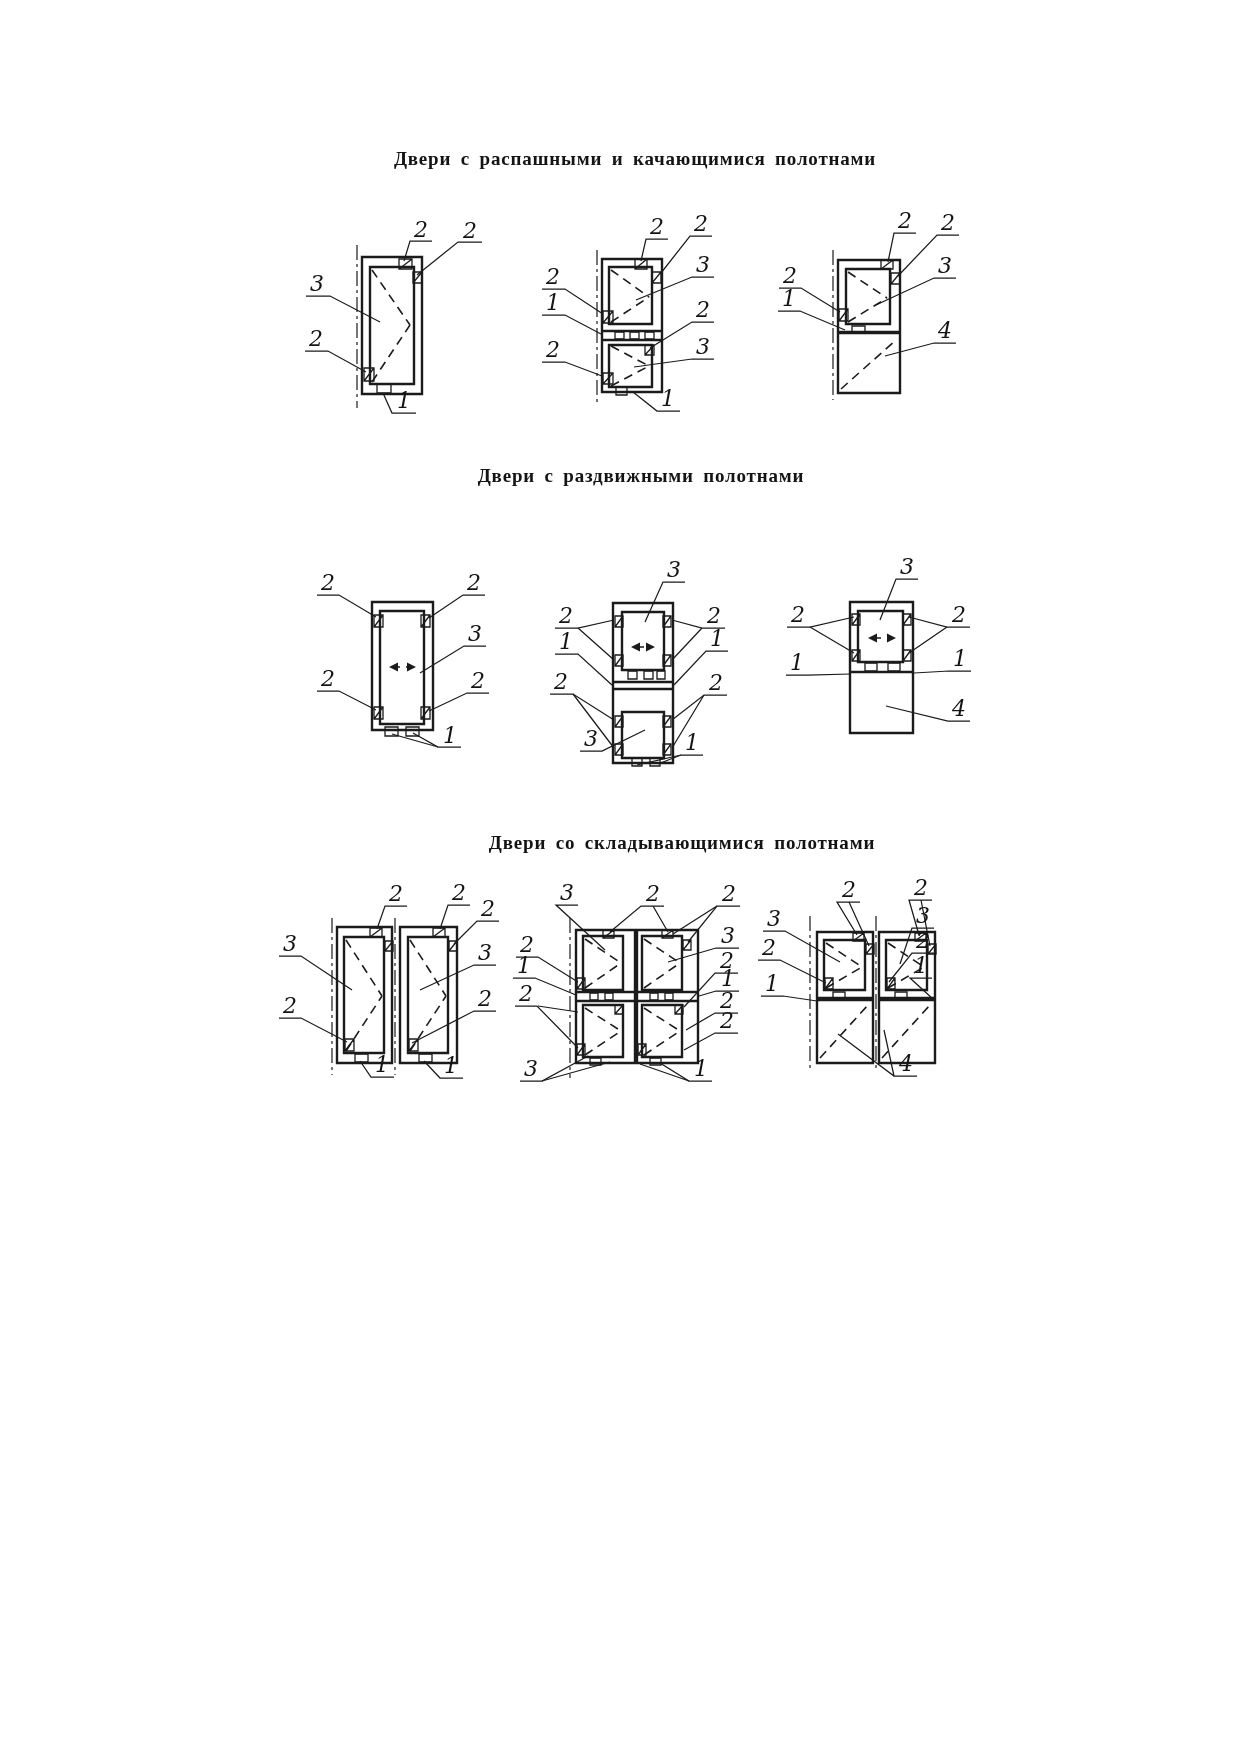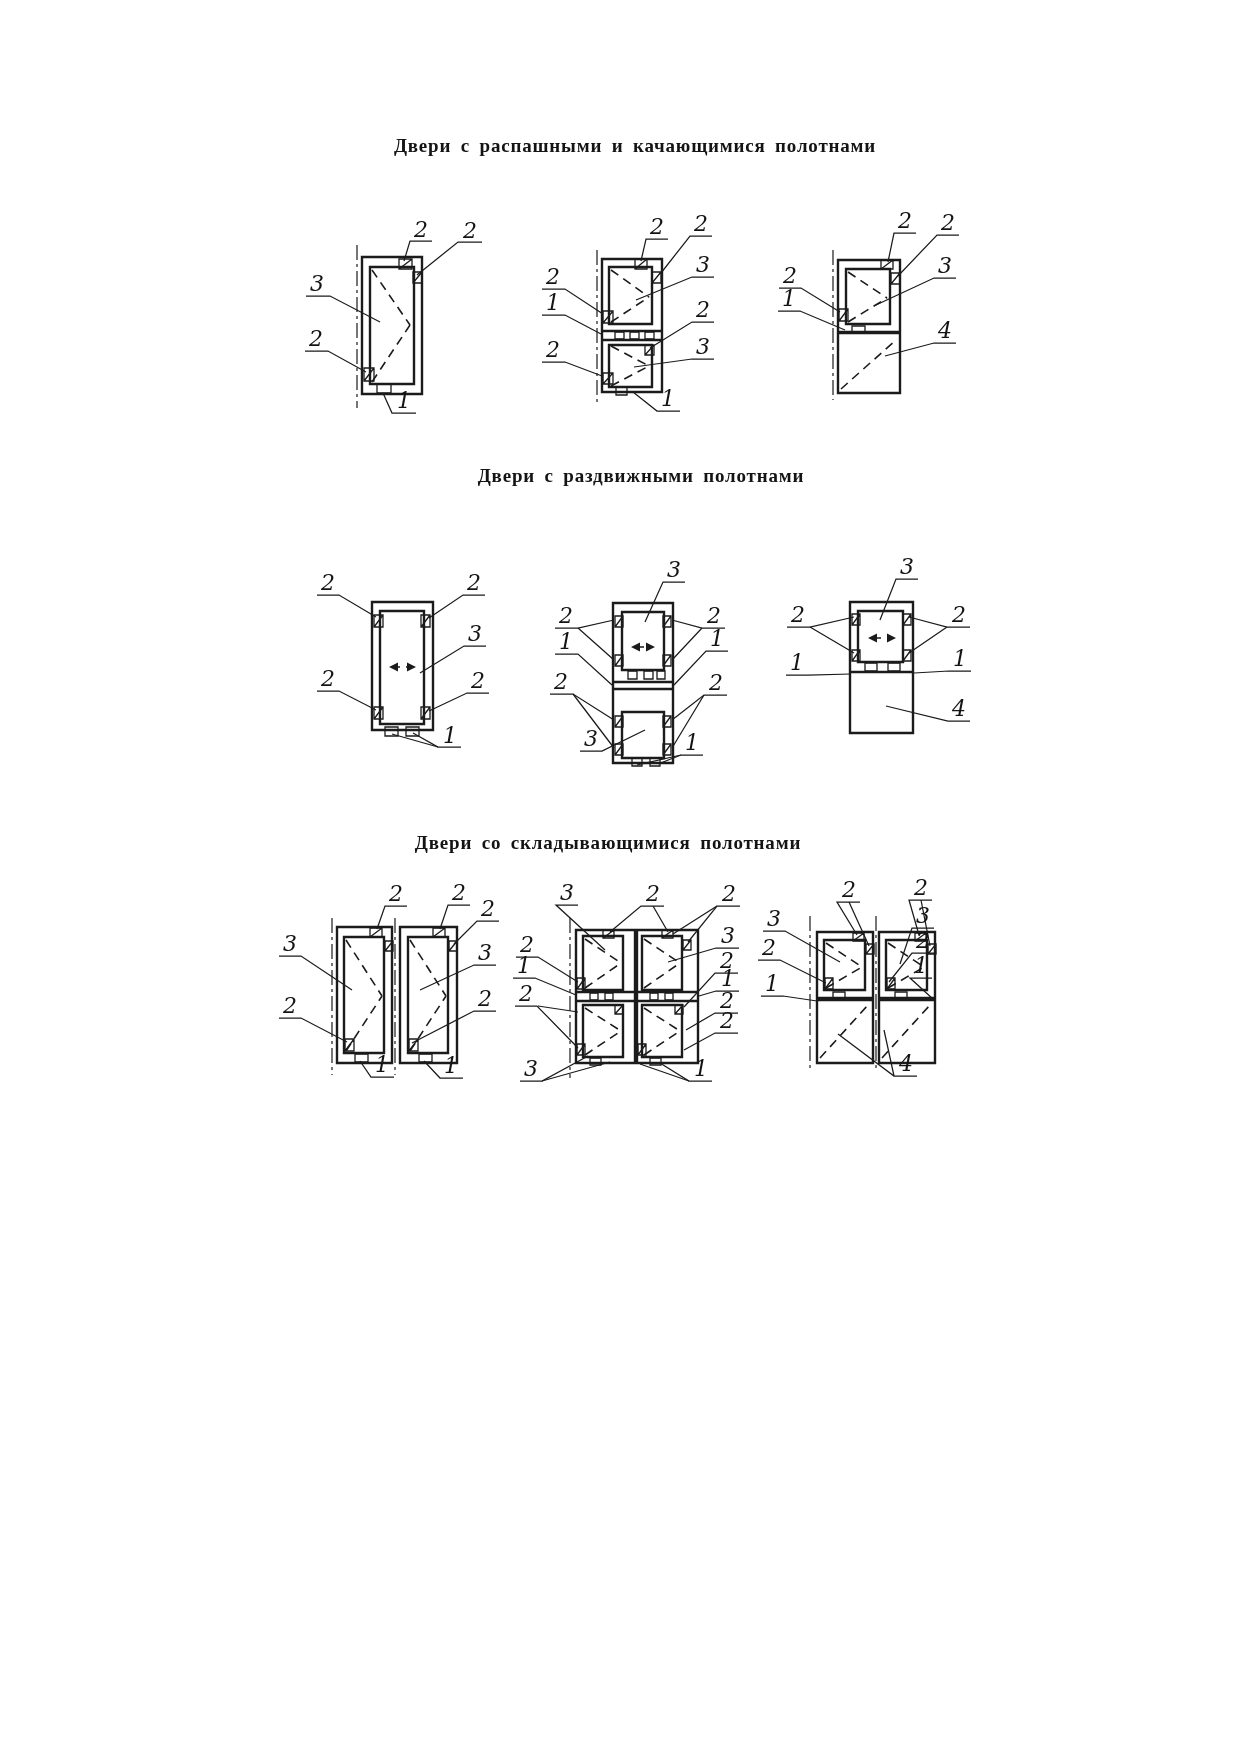--- a/index.html
+++ b/index.html
@@ -14,23 +14,23 @@
   .cl{fill:none;stroke:#1b1b1b;stroke-width:1.2;stroke-dasharray:15 4 3 4;}
   .ldr{fill:none;stroke:#1b1b1b;stroke-width:1.25;}
   .head{fill:#1b1b1b;stroke:none;}
   text.co{font-family:"DejaVu Serif",serif;font-style:italic;font-size:22px;fill:#141414;text-anchor:middle;}
 </style>
 </head>
 <body>
 
 <div class="page">
 
-  <div class="title" style="left:635px;top:135px;">Двери с распашными и качающимися полотнами</div>
+  <div class="title" style="left:635px;top:148px;">Двери с распашными и качающимися полотнами</div>
   <div class="title" style="left:641px;top:465px;">Двери с раздвижными полотнами</div>
-  <div class="title" style="left:608px;top:832px;text-align:right;">Двери со складывающимися полотнами</div>
+  <div class="title" style="left:682px;top:832px;text-align:right;">Двери со складывающимися полотнами</div>
 
   <svg class="draw" width="1240" height="1755" viewBox="0 0 1240 1755">
 
     <g>
       <path class="cl" d="M357,245V408"></path>
       <path class="thick" d="M362,257h60v137h-60z M370,267h44v117h-44z"></path>
       <path class="thin" d="M399,259h13v10h-13z M399,269L412,259 M413,272h9v11h-9z M413,283L422,272 M364,368h10v13h-10z M364,381L374,368 M377,384h14v9h-14z"></path>
       <path class="dash" d="M372,270L410,325 M372,382L410,325"></path>
       <text class="co" x="421" y="237">2</text>
       <polyline class="ldr" points="432,241 410,241 404,261"></polyline>

